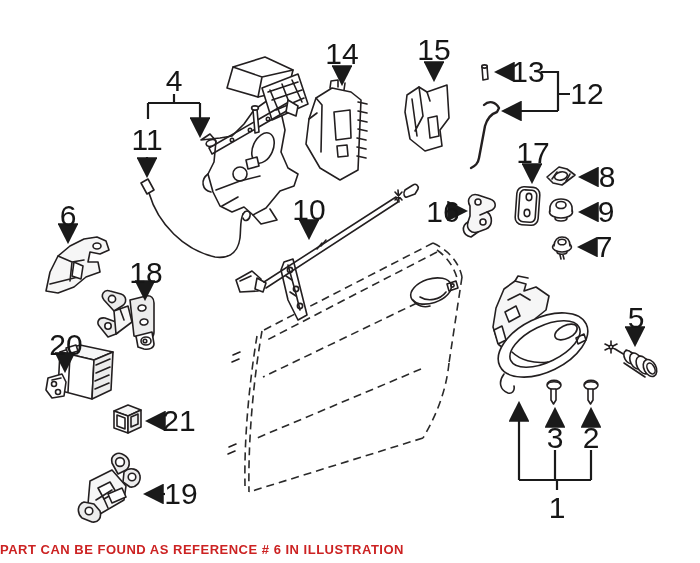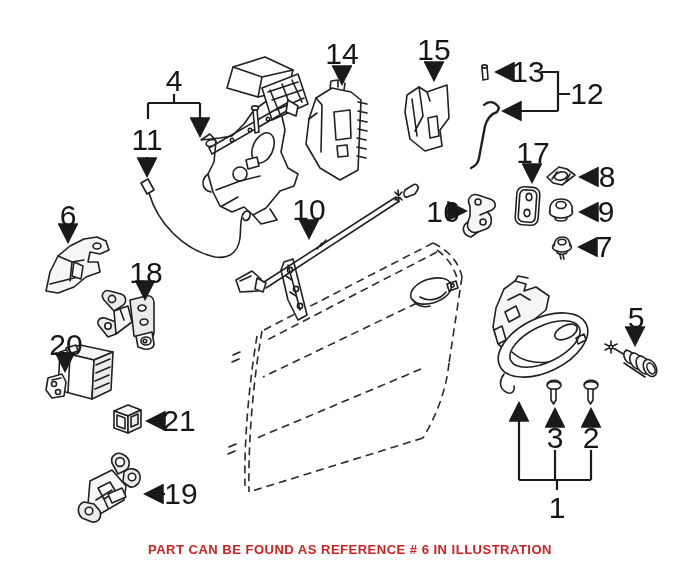--- a/index.html
+++ b/index.html
@@ -6,21 +6,21 @@
   .stage{position:relative;width:700px;height:563px;background:#fff;overflow:hidden;
          font-family:"Liberation Sans",sans-serif;}
   svg{position:absolute;left:0;top:0;}
   .art{stroke:#231f20;stroke-width:1.6;fill:none;stroke-linejoin:round;stroke-linecap:round;}
   .artw{stroke:#231f20;stroke-width:1.6;fill:#ffffff;stroke-linejoin:round;stroke-linecap:round;}
   .artg{stroke:#231f20;stroke-width:1.6;fill:#ececec;stroke-linejoin:round;stroke-linecap:round;}
   .artl{stroke:#231f20;stroke-width:1.6;fill:#f6f6f6;stroke-linejoin:round;stroke-linecap:round;}
   .dash{stroke:#2a2a2a;stroke-width:1.6;fill:none;stroke-dasharray:8 5;stroke-linecap:butt;}
   .callout{stroke:#1a1a1a;stroke-width:2.2;fill:none;stroke-linecap:butt;}
   .lbl{font-family:"Liberation Sans",sans-serif;font-size:30px;fill:#161616;text-anchor:middle;}
-  .footer{position:absolute;left:0;right:0;top:542px;text-align:center;
+  .footer{position:absolute;left:0;right:0;top:542px;
           font-family:"Liberation Sans",sans-serif;font-size:13px;font-weight:bold;
           letter-spacing:.5px;color:#cc2222;}
 </style>
 </head>
 <body>
 
 <div class="stage">
 <svg width="700" height="563" viewBox="0 0 700 563">
   <defs>
     <marker id="ah" viewBox="0 0 10 10" refX="8.5" refY="5" markerWidth="9.5" markerHeight="9.5" orient="auto">

